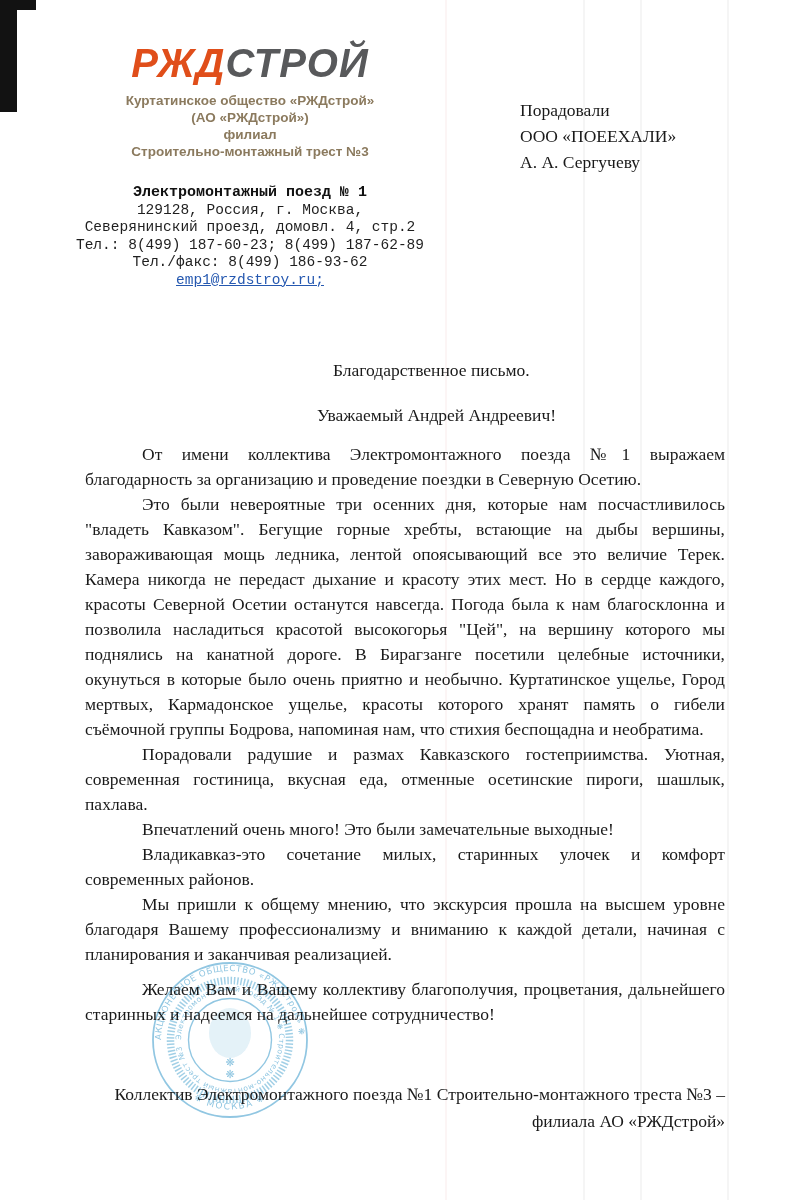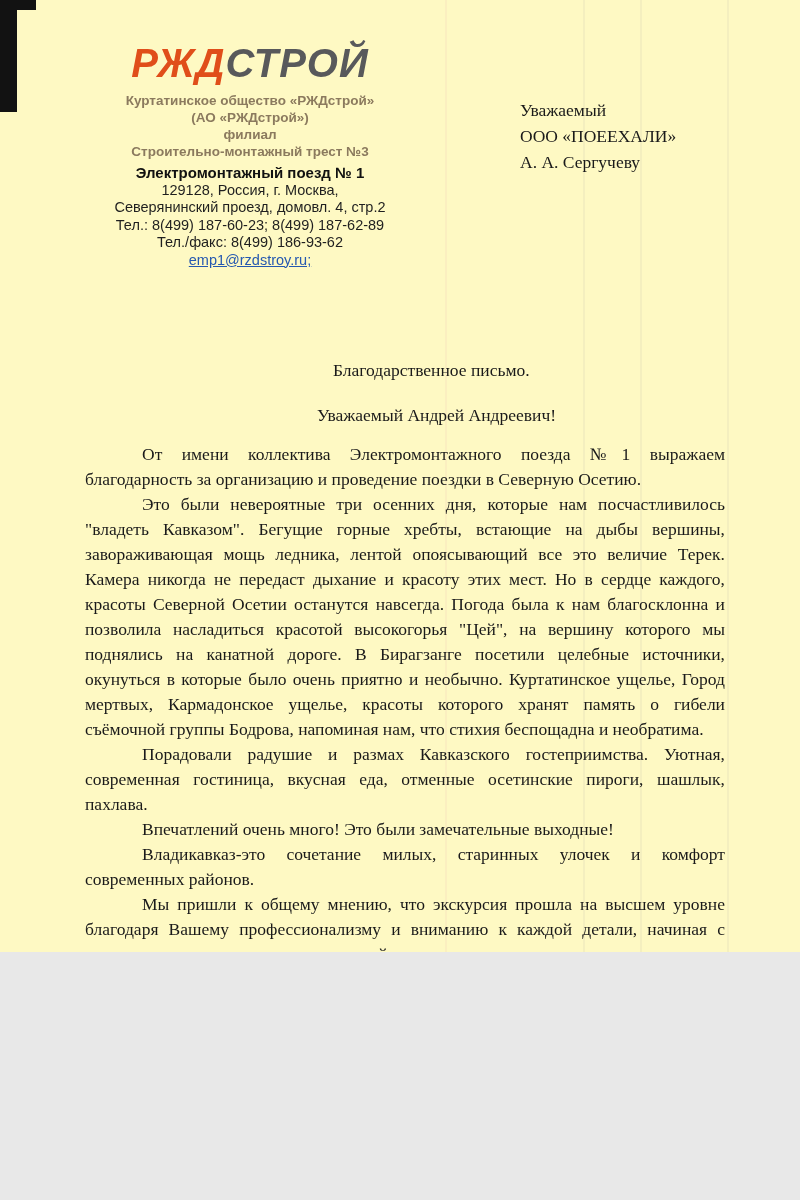--- a/index.html
+++ b/index.html
@@ -1,20 +1,20 @@
 <!DOCTYPE html>
 <html><head>
 <meta charset="utf-8">
 <style>
   html,body{margin:0;padding:0;background:#e8e8e8;}
   .page{
     position:relative;
-    width:800px;height:952px;
+    width:800px;height:1200px;
     margin:0 auto;
-    background:#fef9c3;
+    background:#ffffff;
     overflow:hidden;
     font-family:"Liberation Serif", serif;
     color:#1a1a1a;
   }
   
   .scanline{position:absolute;top:0;bottom:0;width:2px;background:rgba(160,160,160,0.10);}
   .scanline.pink{background:rgba(230,170,170,0.12);}
   
   .edge-top{position:absolute;left:0;top:0;width:36px;height:10px;background:#121212;}
   .edge-left{position:absolute;left:0;top:0;width:17px;height:112px;background:#121212;}
@@ -30,21 +30,21 @@
     font-size:40px;line-height:42px;letter-spacing:1px;
     white-space:nowrap;
   }
   .logo .p1{color:#e04e1a;}
   .logo .p2{color:#58595b;}
   .company{
     margin-top:8px;
     font-weight:bold;font-size:13.5px;line-height:17px;
     color:#8b7a5e;
   }
-  .unit{margin-top:4px;font-size:14.5px;line-height:17.5px;color:#1f1f1f;}
+  .unit{margin-top:24px;font-size:14.5px;line-height:17.5px;color:#1f1f1f;font-family:Liberation Mono, monospace;}
   .unit .unit-name{font-weight:bold;font-size:15px;color:#111;}
   .unit a{color:#2558b0;text-decoration:underline;}
 
   
   .recipient{
     position:absolute;left:520px;top:97px;
     font-size:17.5px;line-height:26px;
   }
 
   
@@ -92,21 +92,21 @@
       <div class="unit-name">Электромонтажный поезд № 1</div>
       <div>129128, Россия, г. Москва,</div>
       <div>Северянинский проезд,  домовл. 4, стр.2</div>
       <div>Тел.: 8(499) 187-60-23; 8(499) 187-62-89</div>
       <div>Тел./факс: 8(499) 186-93-62</div>
       <div><a href="#">emp1@rzdstroy.ru;</a></div>
     </div>
   </div>
 
   <div class="recipient">
-    <div>Уважаемый</div>
+    <div>Порадовали</div>
     <div>ООО «ПОЕЕХАЛИ»</div>
     <div>А. А. Сергучеву</div>
   </div>
 
   <div class="body">
     <div class="title">Благодарственное письмо.</div>
     <div class="salutation">Уважаемый Андрей Андреевич!</div>
     <p class="para first">От имени коллектива Электромонтажного поезда №1 выражаем благодарность за организацию и проведение поездки в Северную Осетию.</p>
     <p class="para">Это были невероятные три осенних дня, которые нам посчастливилось "владеть Кавказом". Бегущие горные хребты, встающие на дыбы вершины, завораживающая мощь ледника, лентой опоясывающий все это величие Терек. Камера никогда не передаст дыхание и красоту этих мест. Но в сердце каждого, красоты Северной Осетии останутся навсегда. Погода была к нам благосклонна и позволила насладиться красотой высокогорья "Цей", на вершину которого мы поднялись на канатной дороге. В Бирагзанге посетили целебные источники, окунуться в которые было очень приятно и необычно. Куртатинское ущелье, Город мертвых, Кармадонское ущелье, красоты которого хранят память о гибели съёмочной группы Бодрова, напоминая нам, что стихия беспощадна и необратима.</p>
     <p class="para">Порадовали радушие и размах Кавказского гостеприимства. Уютная, современная гостиница, вкусная еда, отменные осетинские пироги, шашлык, пахлава.</p>

